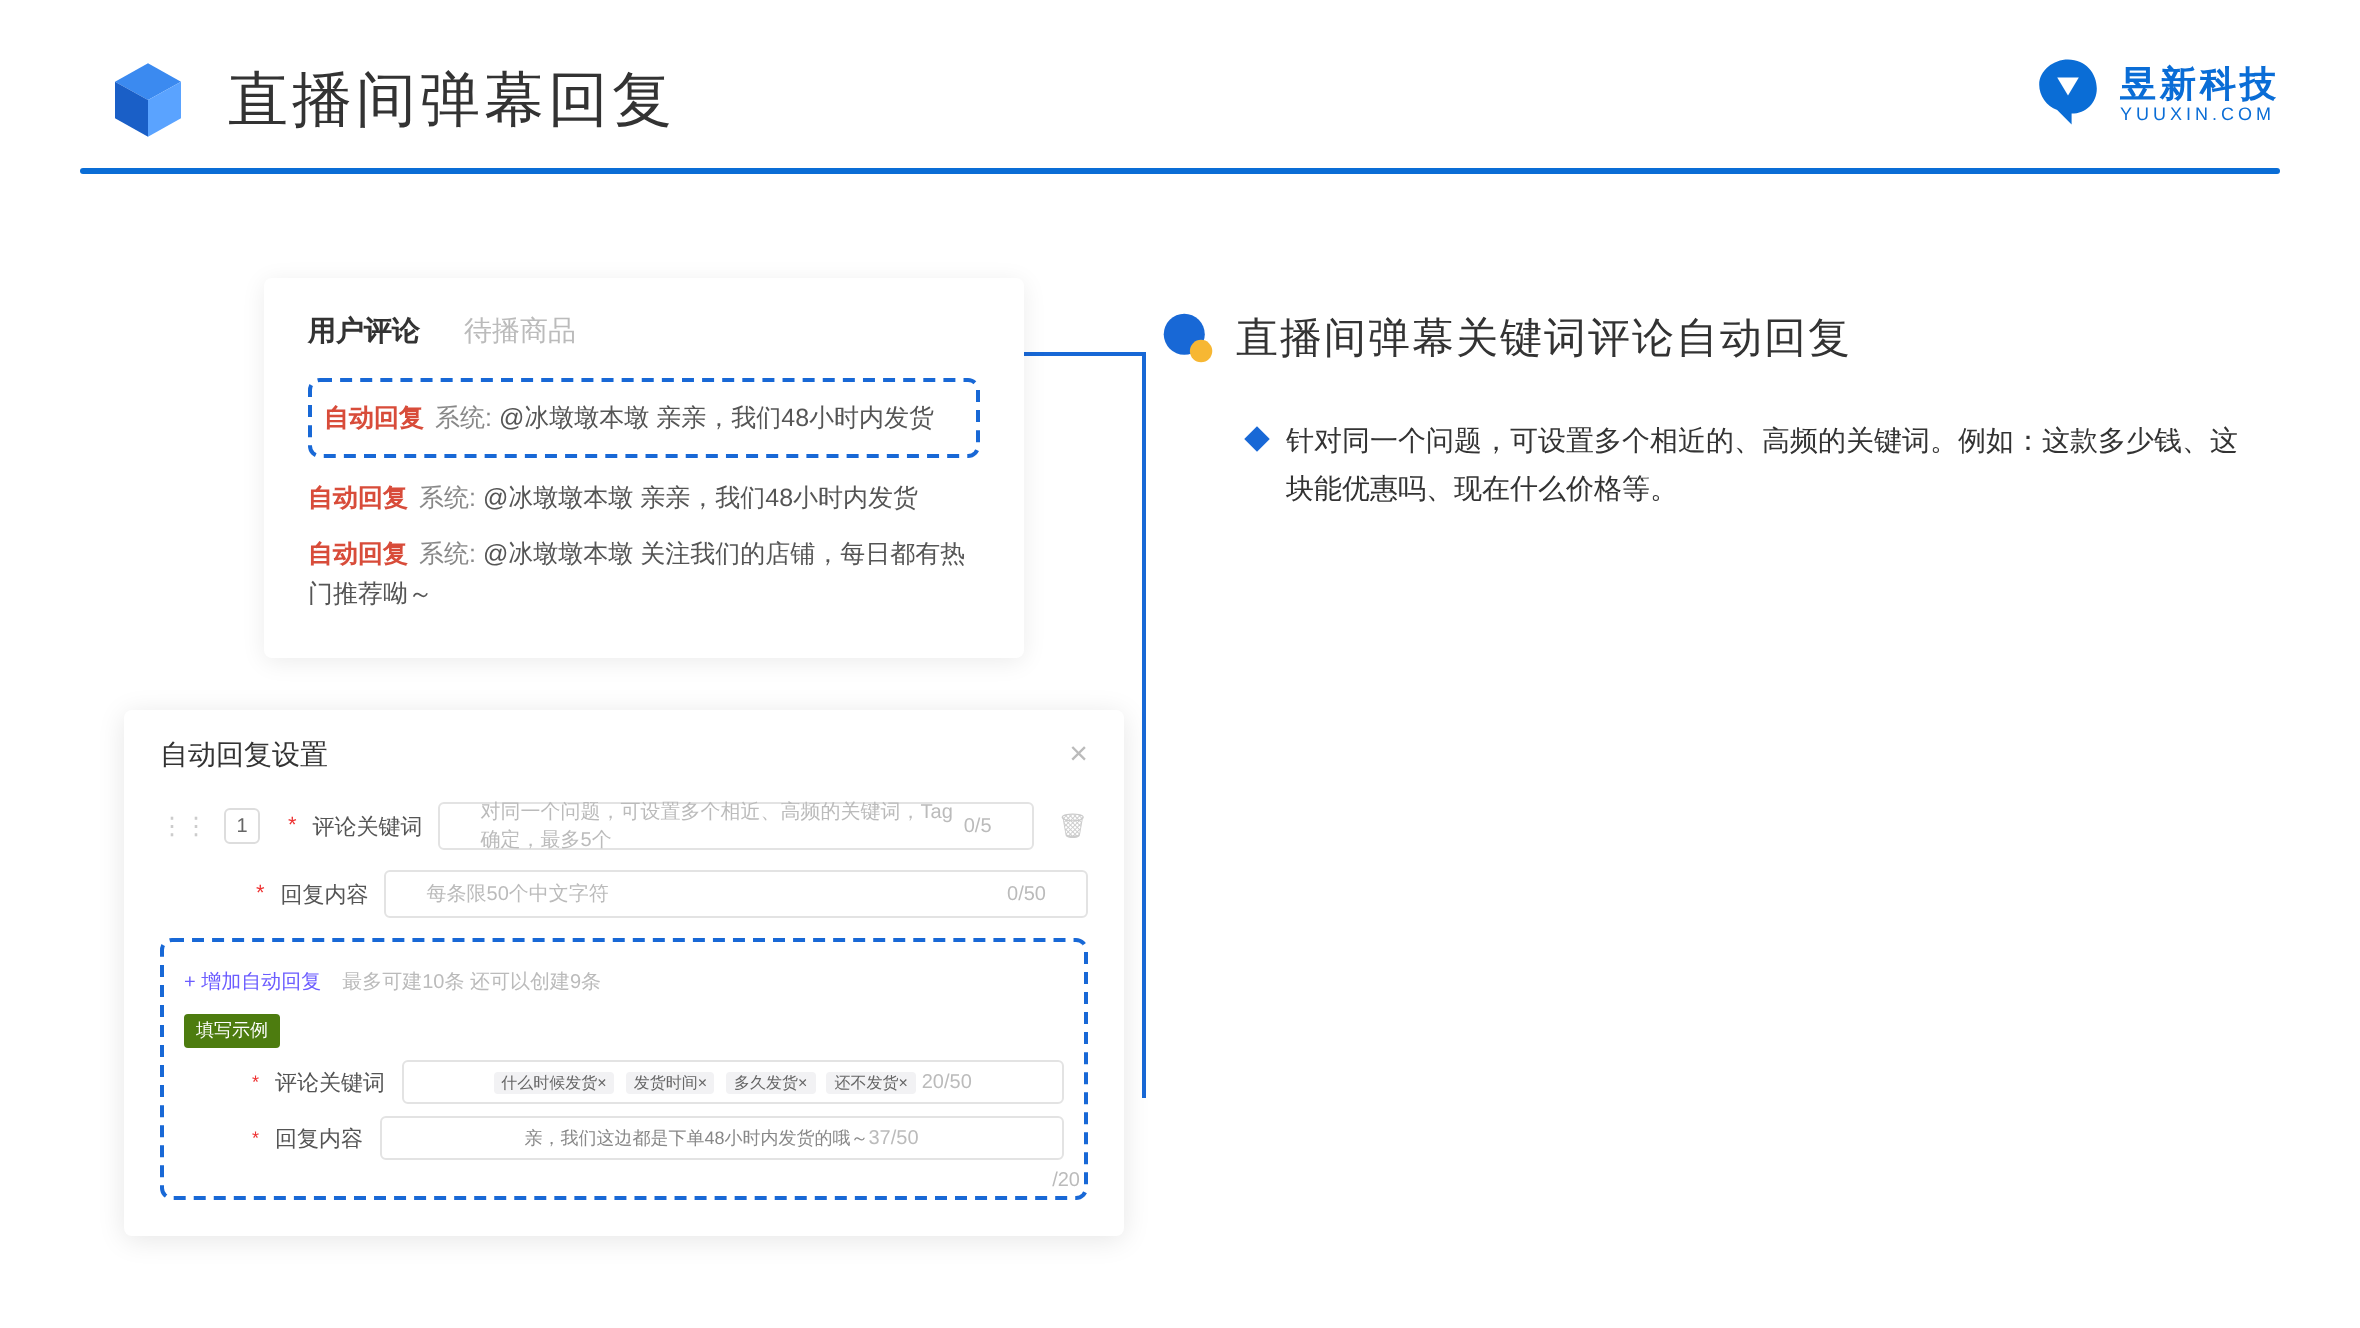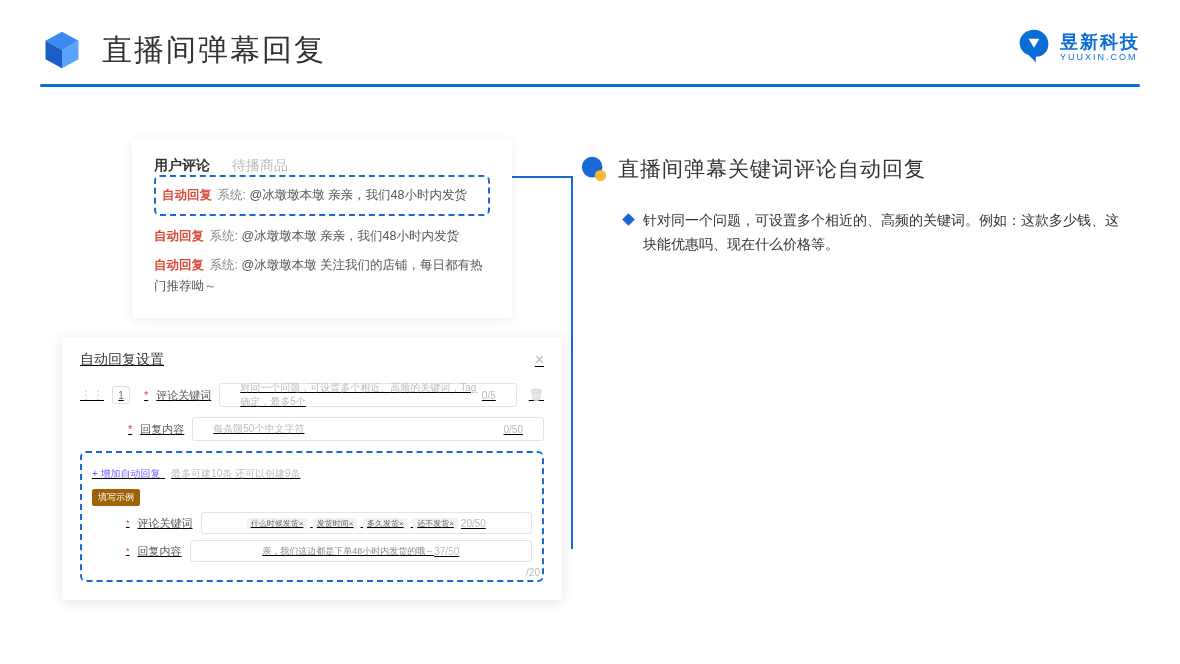--- a/index.html
+++ b/index.html
@@ -1,49 +1,49 @@
 <!DOCTYPE html>
 <html><head>
 <meta charset="utf-8">
 <style>
 * { margin:0; padding:0; box-sizing:border-box; font-family:"Microsoft YaHei","PingFang SC",Arial,sans-serif; }
 body { width:1180px; height:664px; background:#fff; position:relative; overflow:hidden; }
-.header { display:flex; align-items:center; padding:28px 40px 12px 40px; }
+.header { display:flex; align-items:center; padding:28px 40px 12px 52px; }
 .cube-icon { width:44px; height:44px; margin-right:18px; }
 .page-title { font-size:30px; color:#333; font-weight:400; letter-spacing:2px; }
 .brand { position:absolute; right:40px; top:28px; display:flex; align-items:center; }
 .brand-icon { width:36px; height:36px; margin-right:8px; }
 .brand-text { font-size:18px; color:#0a6dd6; font-weight:700; letter-spacing:2px; }
 .brand-sub { font-size:9px; color:#0a6dd6; letter-spacing:2px; margin-top:-2px; }
 .hr { height:3px; background:#0a6dd6; margin:0 40px; border-radius:2px; }
 .content { position:relative; width:100%; height:560px; }
 .left { position:absolute; left:62px; top:52px; width:500px; }
 .card-comments { position:absolute; left:70px; top:0; width:380px; background:#fff; border-radius:4px; box-shadow:0 2px 12px rgba(0,0,0,.08); padding:18px 22px 22px 22px; z-index:2; }
-.tabs { display:flex; gap:22px; font-size:14px; color:#bbb; }
+.tabs { display:flex; gap:22px; font-size:14px; color:#bbb; margin-bottom:14px; }
 .tabs .active { color:#333; font-weight:700; }
 .highlight-box { border:2px dashed #1868d6; border-radius:6px; padding:8px 6px; margin-bottom:10px; }
 .cmt { font-size:12.5px; line-height:1.6; color:#555; margin-bottom:8px; }
 .cmt:last-child { margin-bottom:0; }
-.tag-auto { color:#d84c3a; font-weight:600; margin-right:2px;font-family:Liberation Mono, monospace; }
+.tag-auto { color:#d84c3a; font-weight:600; margin-right:2px; }
 .sys { color:#888; }
-.card-settings { position:absolute; left:0; top:198px; width:500px; background:#fff; border-radius:4px; box-shadow:0 2px 14px rgba(0,0,0,.10); padding:14px 18px 18px 18px; z-index:3;text-decoration:underline; }
+.card-settings { position:absolute; left:0; top:216px; width:500px; background:#fff; border-radius:4px; box-shadow:0 2px 14px rgba(0,0,0,.10); padding:14px 18px 18px 18px; z-index:3; }
 .settings-head { display:flex; justify-content:space-between; align-items:center; font-size:14px; color:#333; font-weight:500; margin-bottom:14px; }
 .close { color:#bbb; font-size:16px; }
 .form-row { display:flex; align-items:center; gap:8px; margin-bottom:10px; font-size:11px; }
 .drag { color:#ccc; font-size:12px; }
 .idx { width:18px; height:18px; border:1px solid #ddd; border-radius:3px; display:flex; align-items:center; justify-content:center; font-size:10px; color:#666; }
 .req { color:#e33; margin-left:6px; }
 .lbl { font-size:11px; color:#555; white-space:nowrap; }
 .inp { flex:1; border:1px solid #e3e3e3; border-radius:3px; height:24px; padding:0 20px; font-size:10px; color:#bbb; display:flex; align-items:center; justify-content:space-between; background:#fff; }
 .cnt { color:#bbb; font-size:10px; }
 .trash { color:#ccc; font-size:12px; margin-left:4px; }
 .dashed-section { border:2px dashed #1868d6; border-radius:6px; padding:10px 10px 12px 10px; margin-top:4px; }
 .add-link { color:#6b5cff; font-size:10px; }
 .add-hint { color:#bbb; font-size:10px; margin-left:6px; }
-.badge { background:#a16207; color:#fff; font-size:9px; padding:2px 6px; border-radius:2px; display:inline-block; margin:8px 0 6px 0; }
+.badge { background:#4d7c0f; color:#fff; font-size:9px; padding:2px 6px; border-radius:2px; display:inline-block; margin:8px 0 6px 0; }
 .ex-row { display:flex; align-items:center; gap:8px; font-size:9px; margin-bottom:6px; }
 .ex-inp { flex:1; border:1px solid #e3e3e3; border-radius:3px; height:22px; padding:0 6px; font-size:9px; color:#888; display:flex; align-items:center; justify-content:center; background:#fff; }
 .tag-chip { background:#f2f2f4; color:#666; font-size:8px; padding:1px 4px; border-radius:2px; margin-right:3px; }
 .extra-cnt { position:absolute; right:22px; bottom:22px; font-size:10px; color:#bbb; }
 .connector { position:absolute; z-index:1; }
 .right { position:absolute; left:580px; top:68px; width:550px; }
 .sec-head { display:flex; align-items:center; gap:10px; margin-bottom:26px; }
 .bubble-icon { width:28px; height:28px; position:relative; }
 .sec-title { font-size:21px; color:#333; letter-spacing:1px; }
 .bullet { display:flex; gap:10px; margin-bottom:32px; padding-left:44px; }

